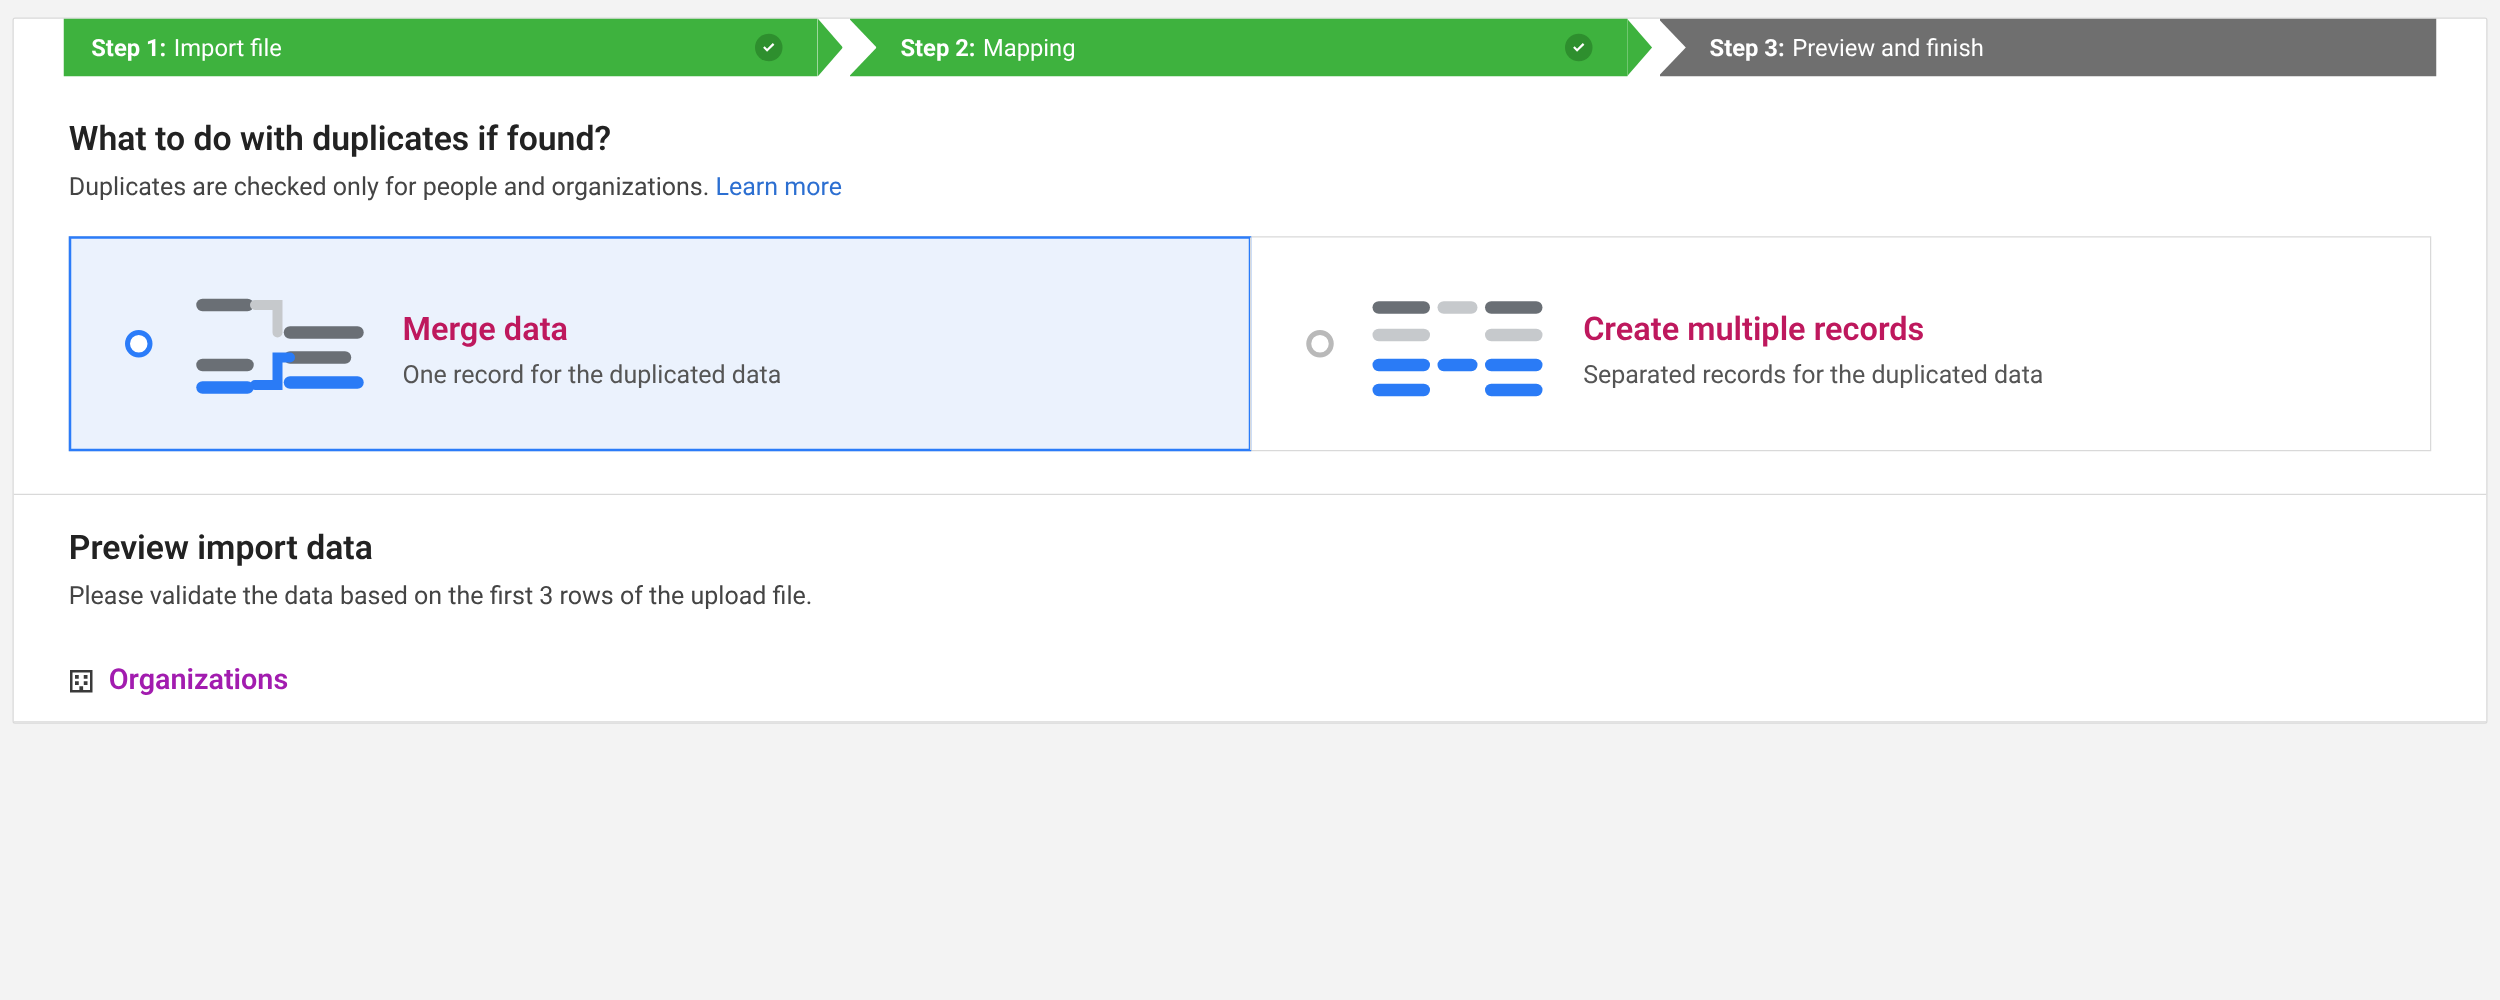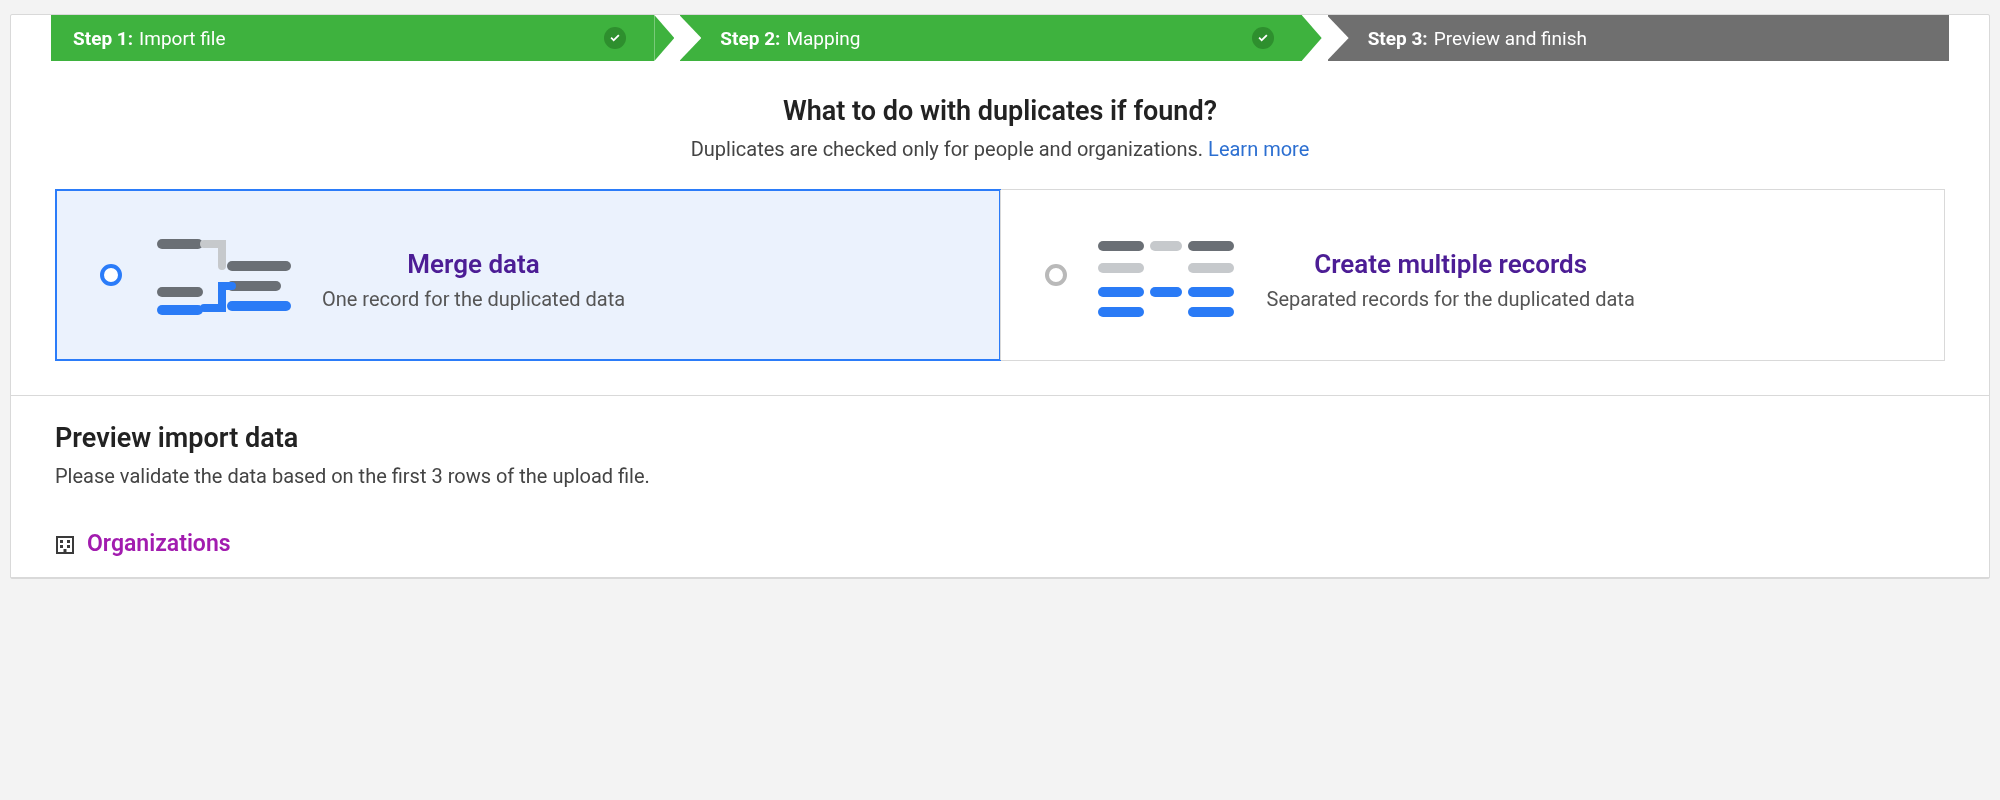--- a/index.html
+++ b/index.html
@@ -41,33 +41,33 @@
   .step:not(:last-child)::after{
     content:"";position:absolute;right:-20px;top:0;width:20px;height:100%;
     background:inherit;clip-path:polygon(0 0,100% 50%,0 100%);z-index:2;
   }
   .step:not(:first-child)::before{
     content:"";position:absolute;left:-1px;top:0;width:22px;height:100%;
     background:#fff;clip-path:polygon(0 0,100% 50%,0 100%);z-index:1;
   }
   .step:not(:first-child){padding-left:40px;}
 
-  .section{padding:0 44px 34px 44px;text-align:center;}
+  .section{padding:0 44px 34px 44px;}
   .q-title{font-size:27px;font-weight:600;margin:0 0 10px 0;color:#222;}
   .q-sub{font-size:20px;color:#444;margin:0;}
   .q-sub a{color:var(--link);text-decoration:none;}
 
   .choices{display:flex;margin-top:28px;border:1px solid var(--border);}
   .choice{flex:1;display:flex;align-items:center;gap:30px;padding:42px 36px 42px 44px;cursor:pointer;}
   .choice.selected{background:var(--selection-fill);outline:2px solid var(--selection-blue);outline-offset:-1px;}
   .choice + .choice{border-left:1px solid var(--border);}
   .radio{width:22px;height:22px;border-radius:50%;border:4px solid #b9b9b9;background:#fff;flex:0 0 auto;}
   .choice.selected .radio{border-color:var(--selection-blue);}
   .pict{width:140px;height:86px;flex:0 0 auto;}
-  .choice-text h3{font-size:26px;font-weight:600;margin:10px 0 8px 0;color:#4c1d95;}
+  .choice-text h3{font-size:26px;font-weight:600;margin:10px 0 8px 0;color:#be185d;}
   .choice-text p{font-size:20px;margin:0;color:#555;}
 
   .divider{height:1px;background:var(--border);margin:0;}
 
   .preview-wrap{padding:26px 44px 10px 44px;}
   .pv-title{font-size:27px;font-weight:600;margin:0 0 10px 0;color:#222;}
   .pv-sub{font-size:20px;color:#444;margin:0 0 42px 0;}
 
   .org-row{display:flex;align-items:center;gap:12px;font-size:23px;font-weight:600;color:#a21caf;margin:0 0 10px 0;}
   .org-icon{width:20px;height:20px;}

